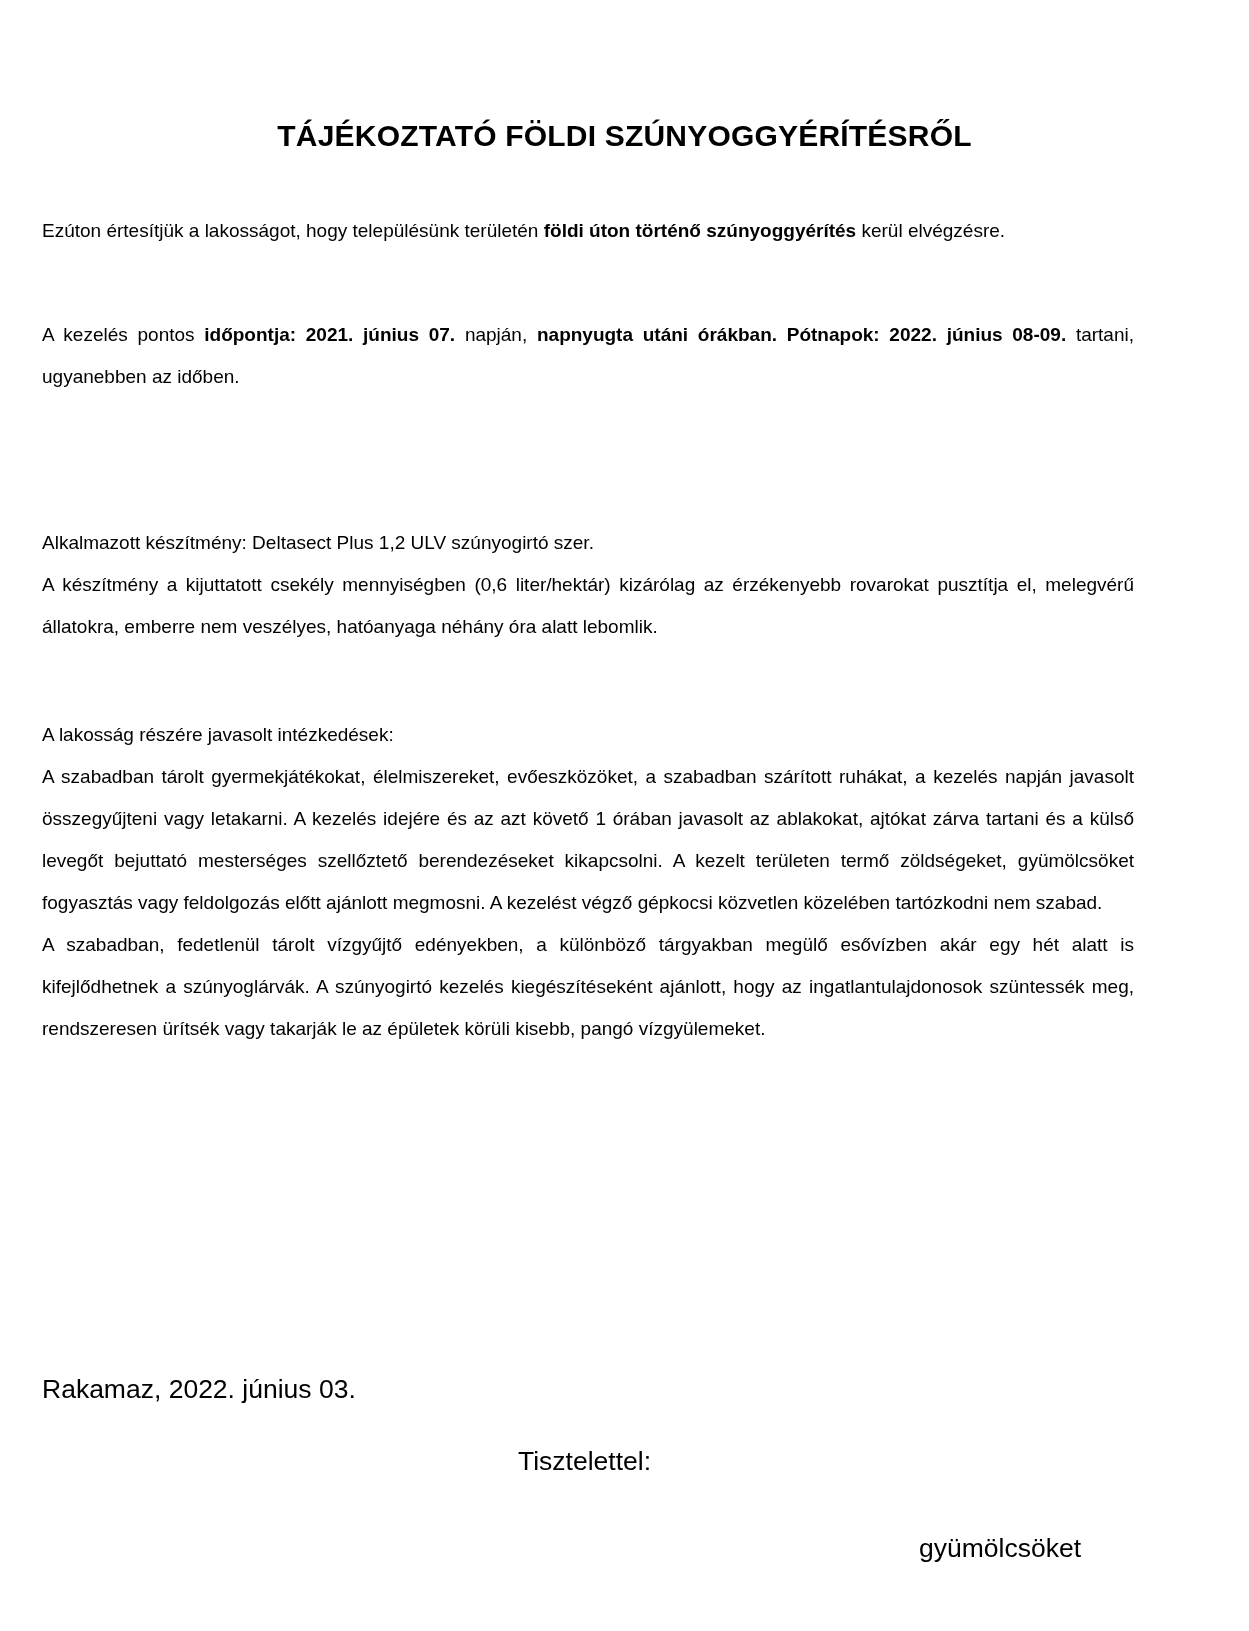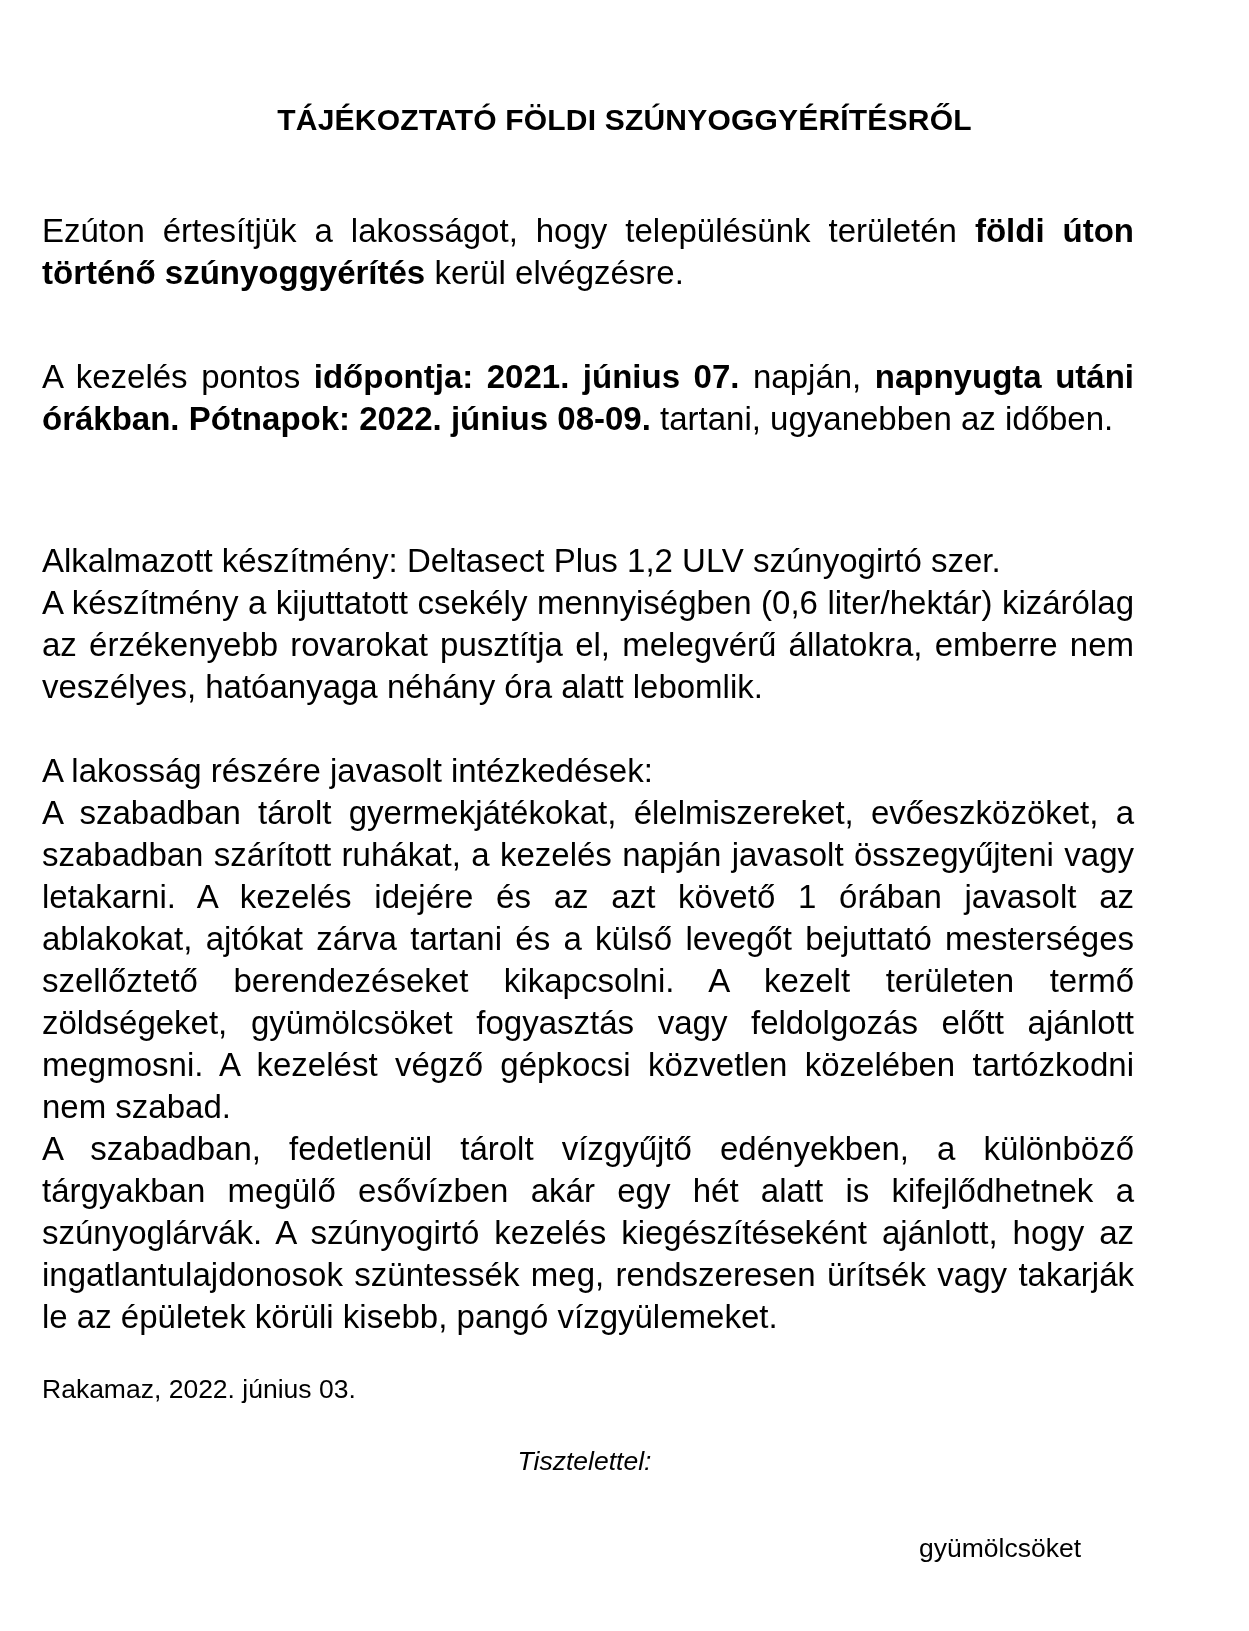--- a/index.html
+++ b/index.html
@@ -17,48 +17,49 @@
   }
   .page {
     position: relative;
     width: 1249px;
     height: 1631px;
     box-sizing: border-box;
     padding: 0;
     overflow: hidden;
   }
   .doc-title {
-    margin: 0;
+    margin: 16px;
     padding: 0;
     position: absolute;
     left: 0;
     right: 0;
     top: 103px;
     text-align: center;
     font-size: 30px;
     font-weight: bold;
     letter-spacing: 0.2px;
     line-height: 1.1;
   }
   .body-block {
     position: absolute;
     left: 42px;
     top: 210px;
     width: 1092px;
   }
   p.para {
     margin: 0;
-    font-size: 33px;
+    font-size: 19px;
     line-height: 42px;
     text-align: justify;
     text-justify: inter-word;
     hyphens: none;
   }
   p.para.last-left {
     text-align: left;
+    margin-top: 24px;
   }
   .gap-sm { height: 42px; }
   .gap-md { height: 62px; }
   .gap-xl { height: 100px; }
   b, .b {
     font-weight: bold;
   }
   .place-date {
     position: absolute;
     left: 42px;
@@ -70,21 +71,20 @@
   .regards {
     position: absolute;
     left: 0;
     right: 0;
     top: 1440px;
     text-align: center;
     font-size: 26.5px;
     line-height: 42px;
     padding-right: 80px;
     box-sizing: border-box;
-    font-style: italic;
   }
   .signature {
     position: absolute;
     right: 168px;
     top: 1528px;
     text-align: center;
     font-size: 26.5px;
     line-height: 40px;
   }
   .signature div { white-space: nowrap; }

